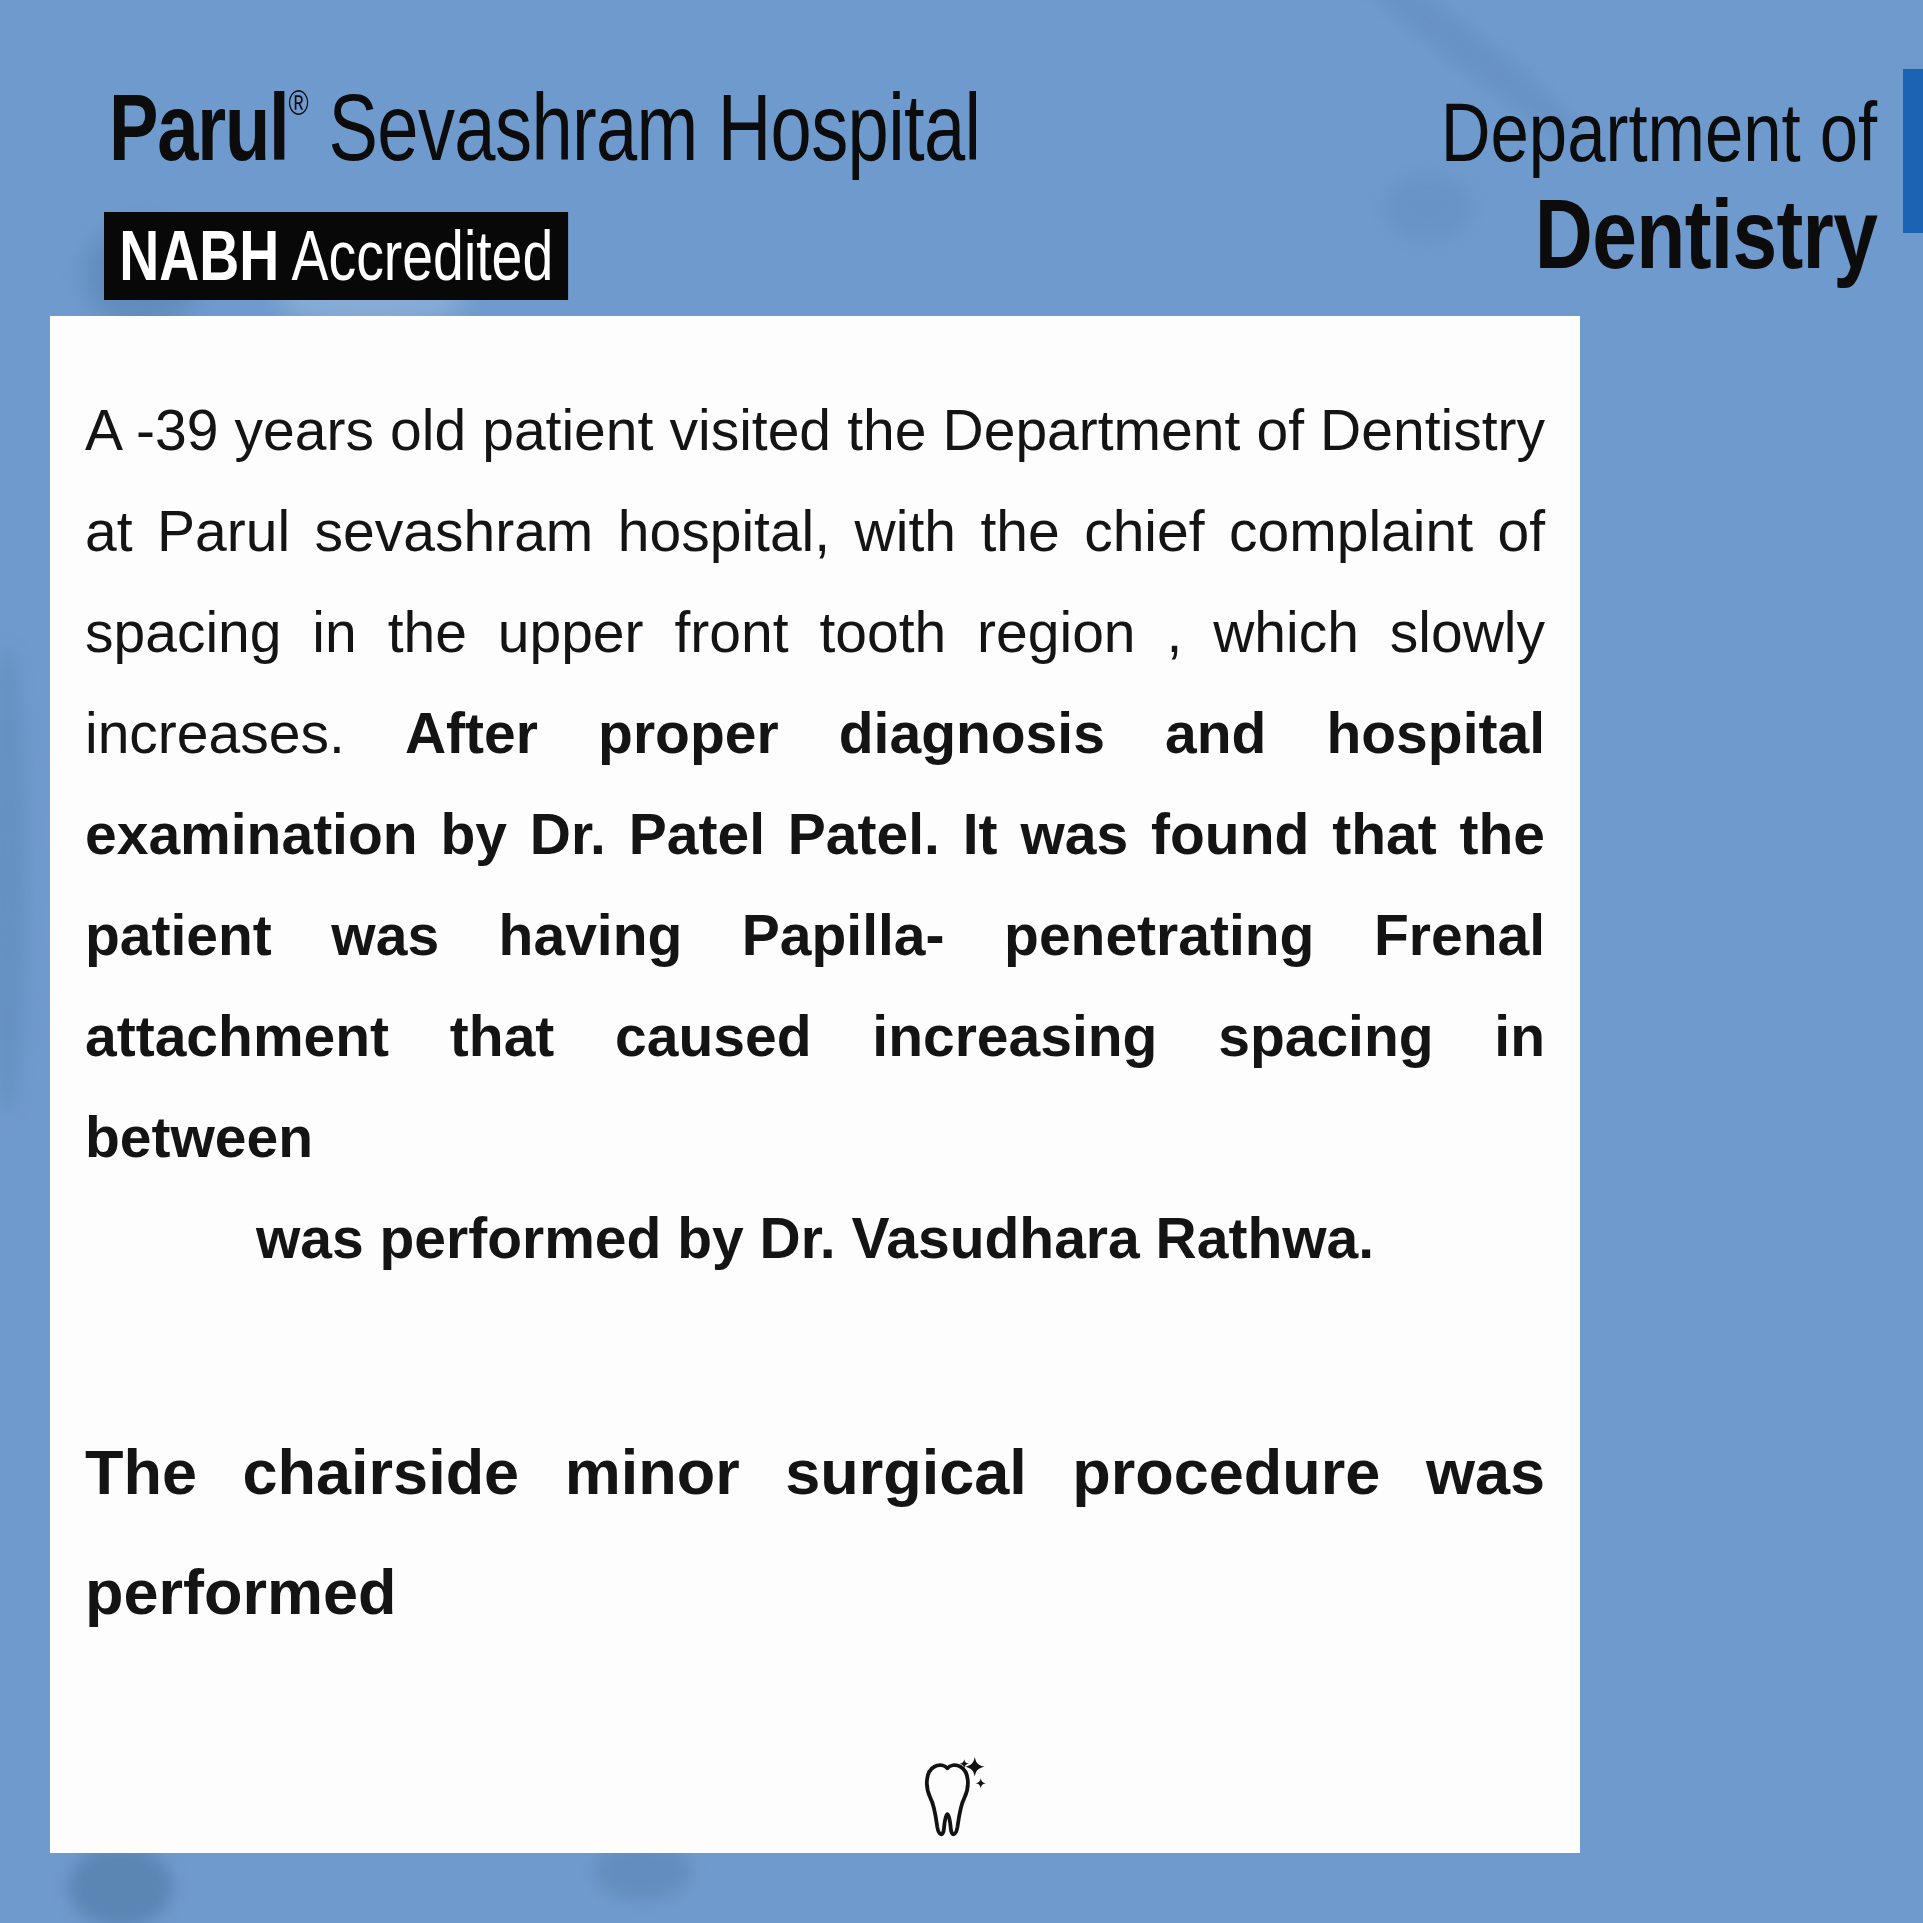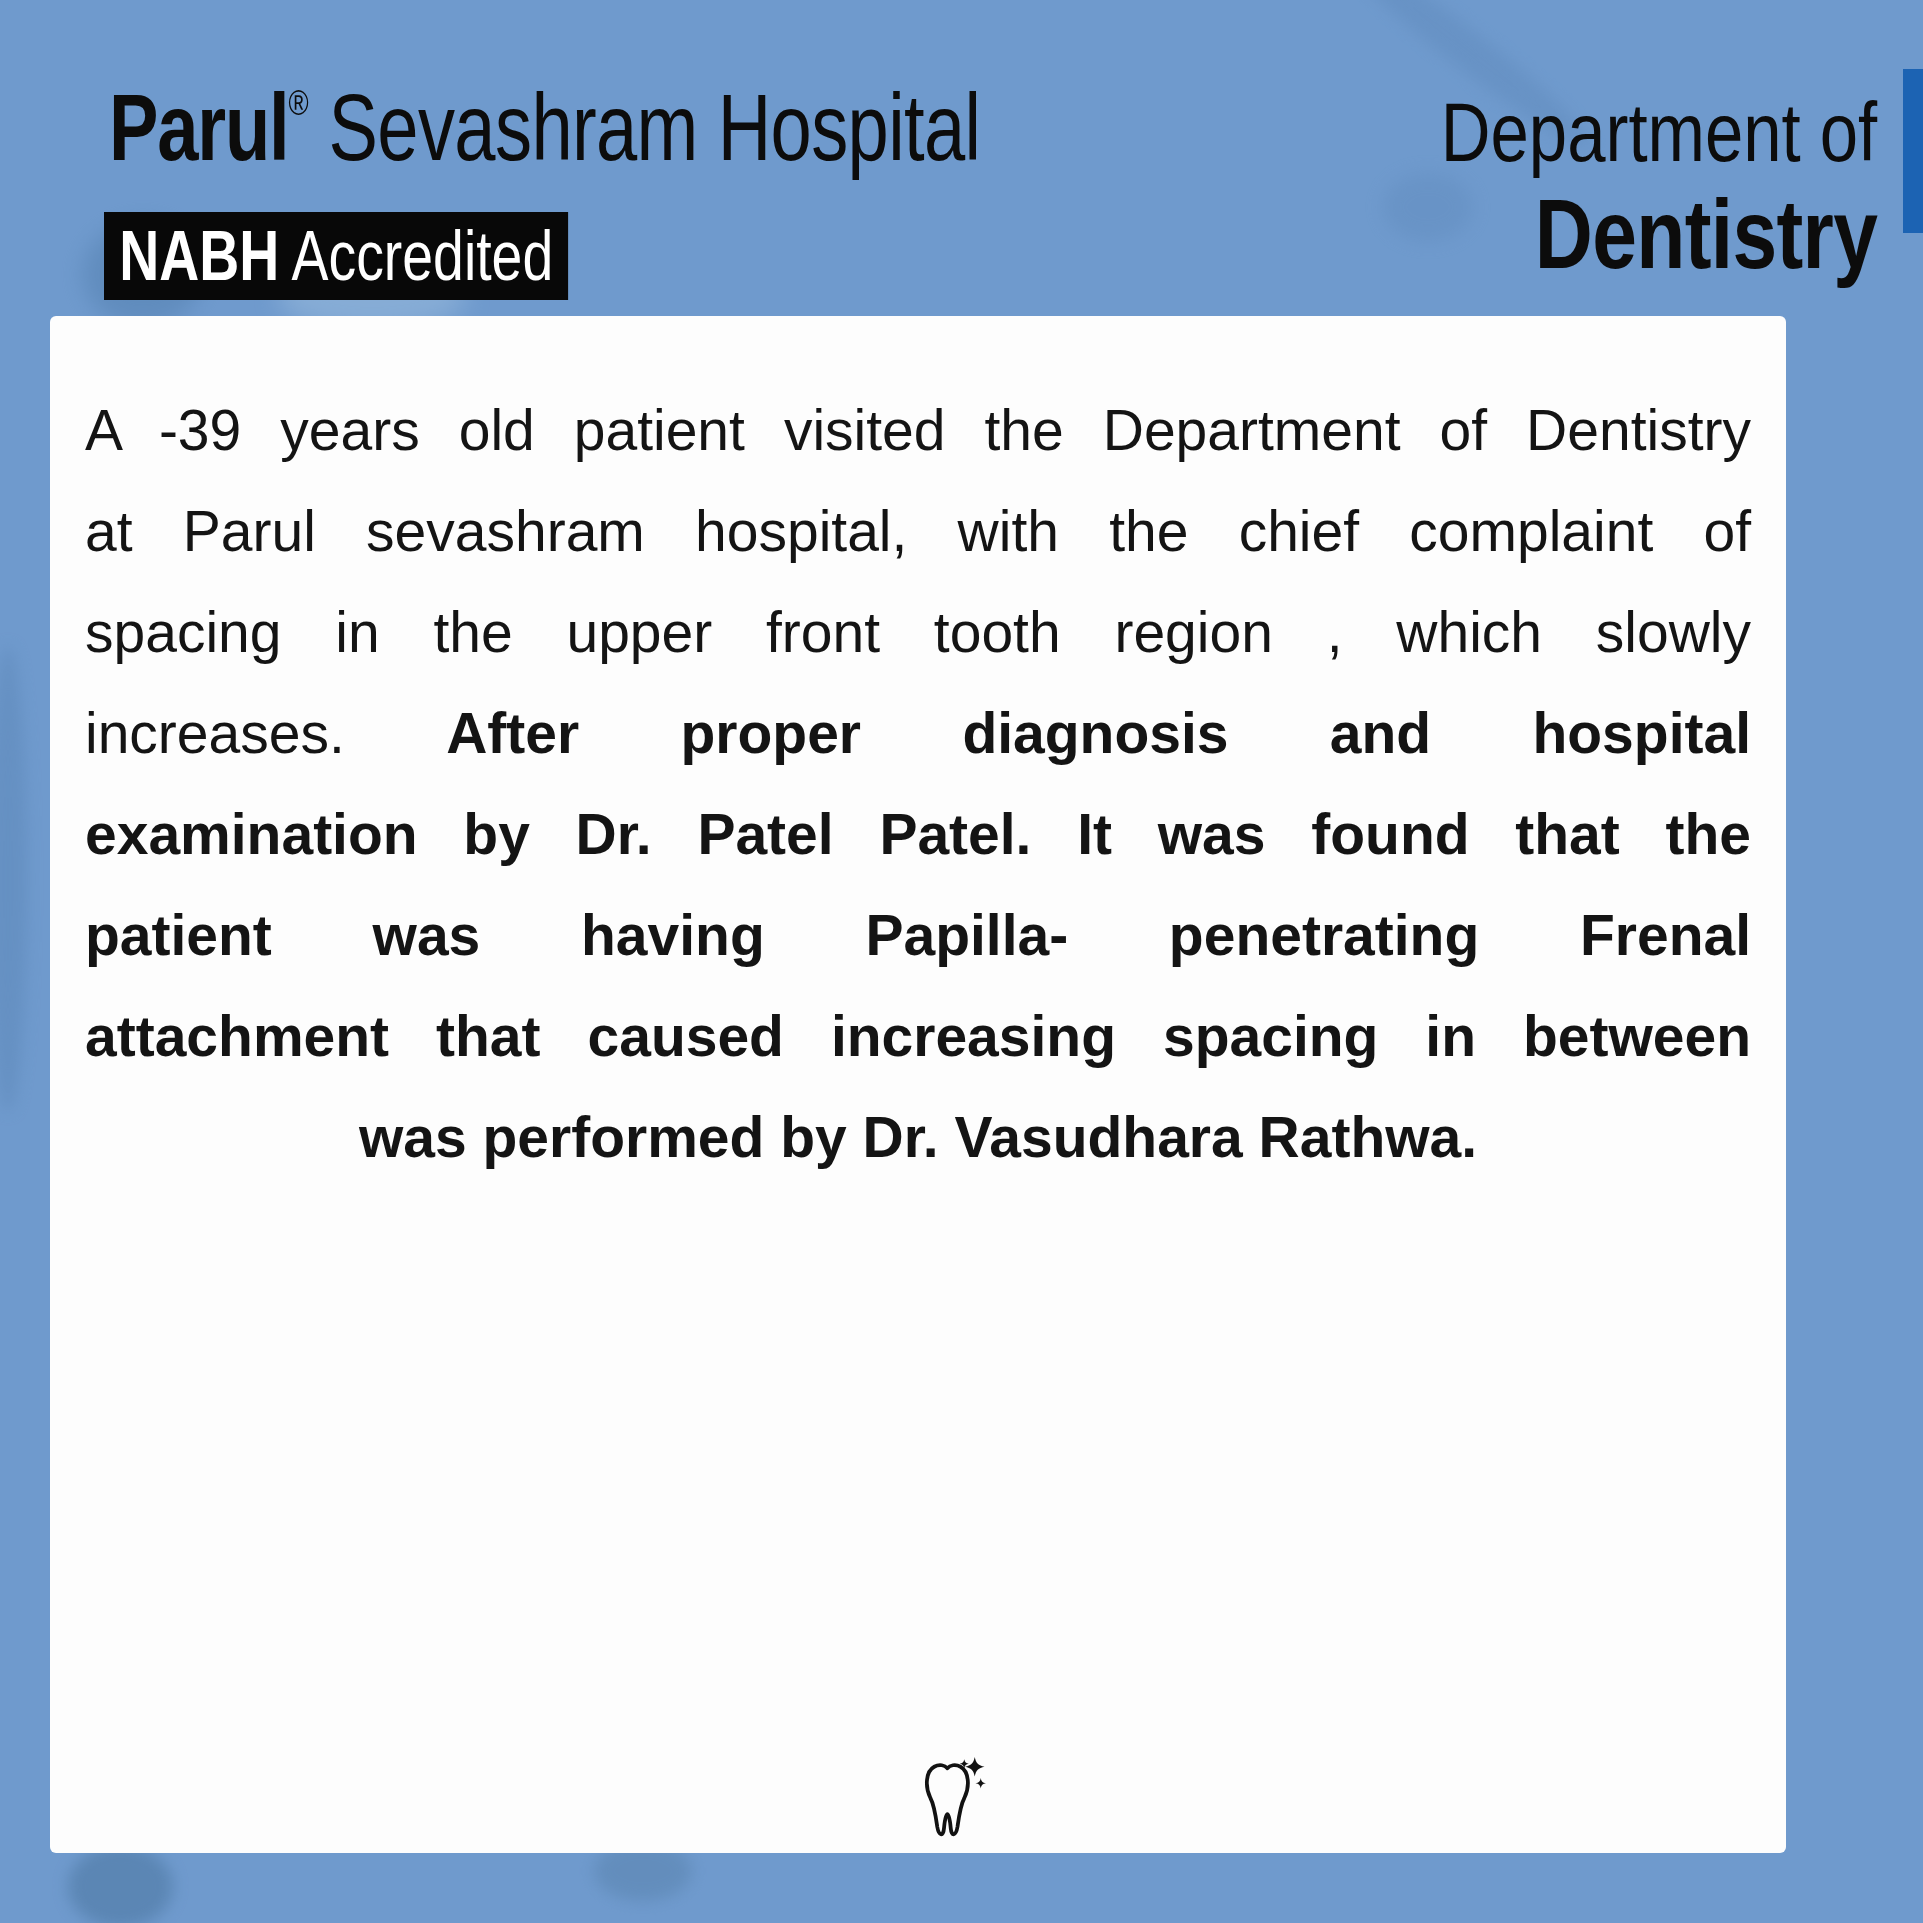--- a/index.html
+++ b/index.html
@@ -37,22 +37,22 @@
   .nabh-rest { font-weight:400; }
 
   .header-right {
     position:absolute; right:47px; top:83px; text-align:right; color:#0c0c0c;
     transform:scaleX(.82); transform-origin:right top; white-space:nowrap;
   }
   .dept-line1 { font-size:84px; font-weight:400; line-height:1.18; }
   .dept-line2 { font-size:98px; font-weight:800; line-height:1.08; letter-spacing:-0.8px; }
 
   .case-card {
-    position:absolute; left:50px; top:316px; width:1736px; height:1537px;
-    background:#fdfdfd; border-radius:6px;
+    position:absolute; left:50px; top:316px; width:1530px; height:1537px;
+    background:#fdfdfd; border-radius:0;
   }
   .card-inner { padding:64px 35px 0 35px; }
   .ln { color:#141414; }
   .p1 { font-size:57px; line-height:101px; }
   .p2 { font-size:63px; line-height:120px; }
   .jst { text-align:justify; text-align-last:justify; }
   .lft { text-align:center; }
   .p2-start { margin-top:123px; }
   .bold { font-weight:700; }
   .reg { font-weight:400; }
@@ -91,20 +91,21 @@
     <div class="card-inner">
       <div class="ln p1 jst"><span class="reg">A -39 years old patient visited the Department of Dentistry</span></div>
       <div class="ln p1 jst"><span class="reg">at Parul sevashram hospital, with the chief complaint of</span></div>
       <div class="ln p1 jst"><span class="reg">spacing in the upper front tooth region , which slowly</span></div>
       <div class="ln p1 jst"><span class="reg">increases.</span> <span class="bold">After proper diagnosis and hospital</span></div>
       <div class="ln p1 jst"><span class="bold">examination by Dr. Patel Patel. It was found that the</span></div>
       <div class="ln p1 jst"><span class="bold">patient was having Papilla- penetrating Frenal</span></div>
       <div class="ln p1 jst"><span class="bold">attachment that caused increasing spacing in between</span></div>
       <div class="ln p1 lft"><span class="bold">was performed by Dr. Vasudhara Rathwa.</span></div>
 
+      <div class="ln p2 jst p2-start"><span class="bold">The chairside minor surgical procedure was performed</span></div>
     </div>
   </div>
 
   <div class="tooth-wrap">
     <svg width="65" height="81" viewBox="0 0 86 108" xmlns="http://www.w3.org/2000/svg">
       <path d="M16 13 C5 19 3 39 11 55 C16 64 18 79 20 93 C22 105 28 107 29 95 C30 83 32 76 33.5 76 C35 76 37 83 38 95 C39 107 45 105 47 93 C49 79 51 64 56 55 C64 39 62 19 51 13 C44 9 37 11 33.5 15 C30 11 23 9 16 13 Z" fill="none" stroke="#121212" stroke-width="5" stroke-linejoin="round" stroke-linecap="round"></path>
       <path d="M70 0 C71.5 8 75 11.5 83 13 C75 14.5 71.5 18 70 26 C68.5 18 65 14.5 57 13 C65 11.5 68.5 8 70 0 Z" fill="#121212"></path>
       <path d="M56 3 C56.8 7 58.5 8.2 62 9 C58.5 9.8 56.8 11 56 15 C55.2 11 53.5 9.8 50 9 C53.5 8.2 55.2 7 56 3 Z" fill="#121212"></path>
       <path d="M78 28 C78.8 32.5 80.5 34.2 85 35 C80.5 35.8 78.8 37.5 78 42 C77.2 37.5 75.5 35.8 71 35 C75.5 34.2 77.2 32.5 78 28 Z" fill="#121212"></path>
     </svg>

